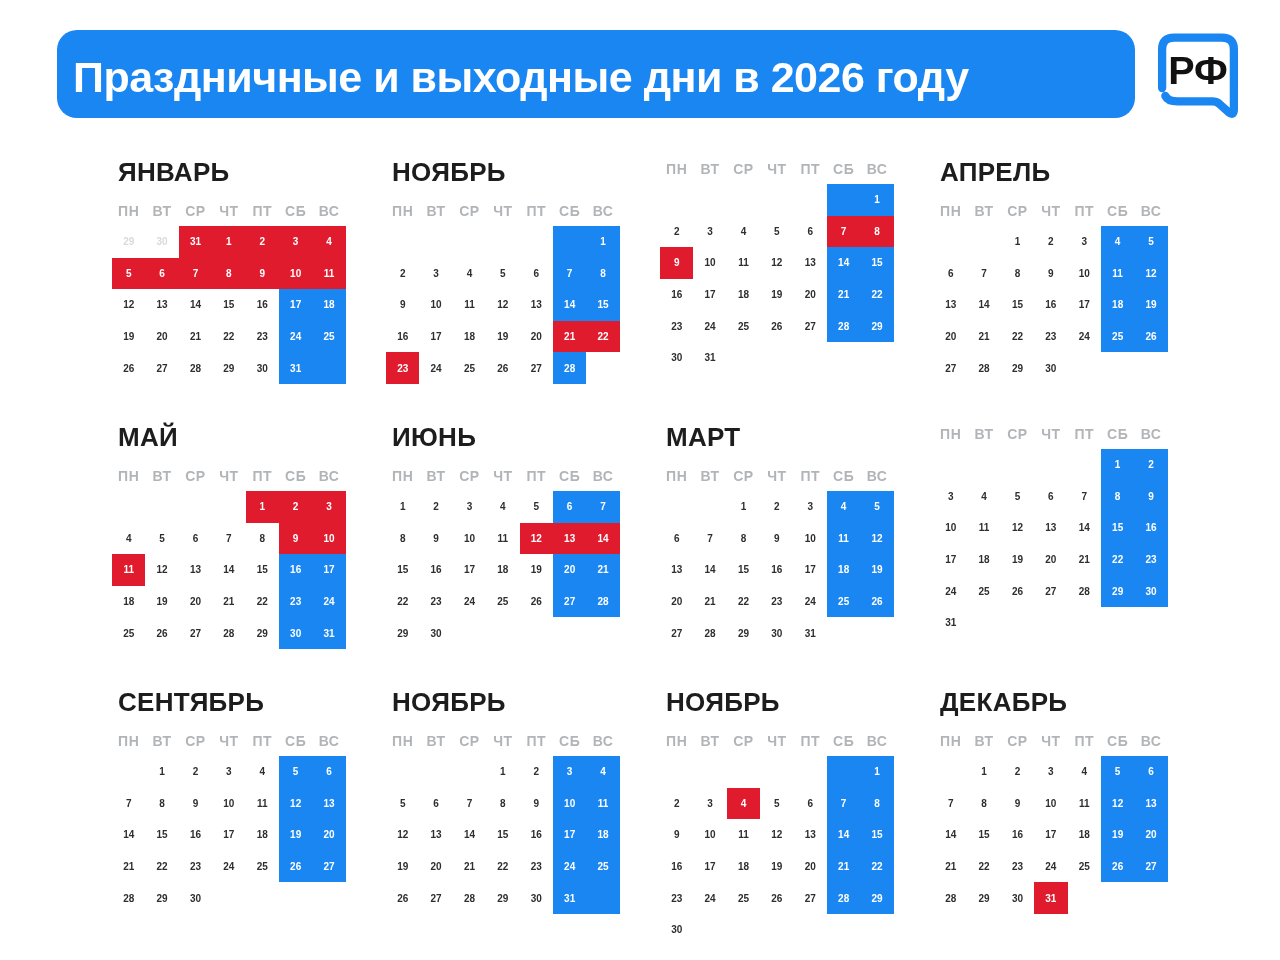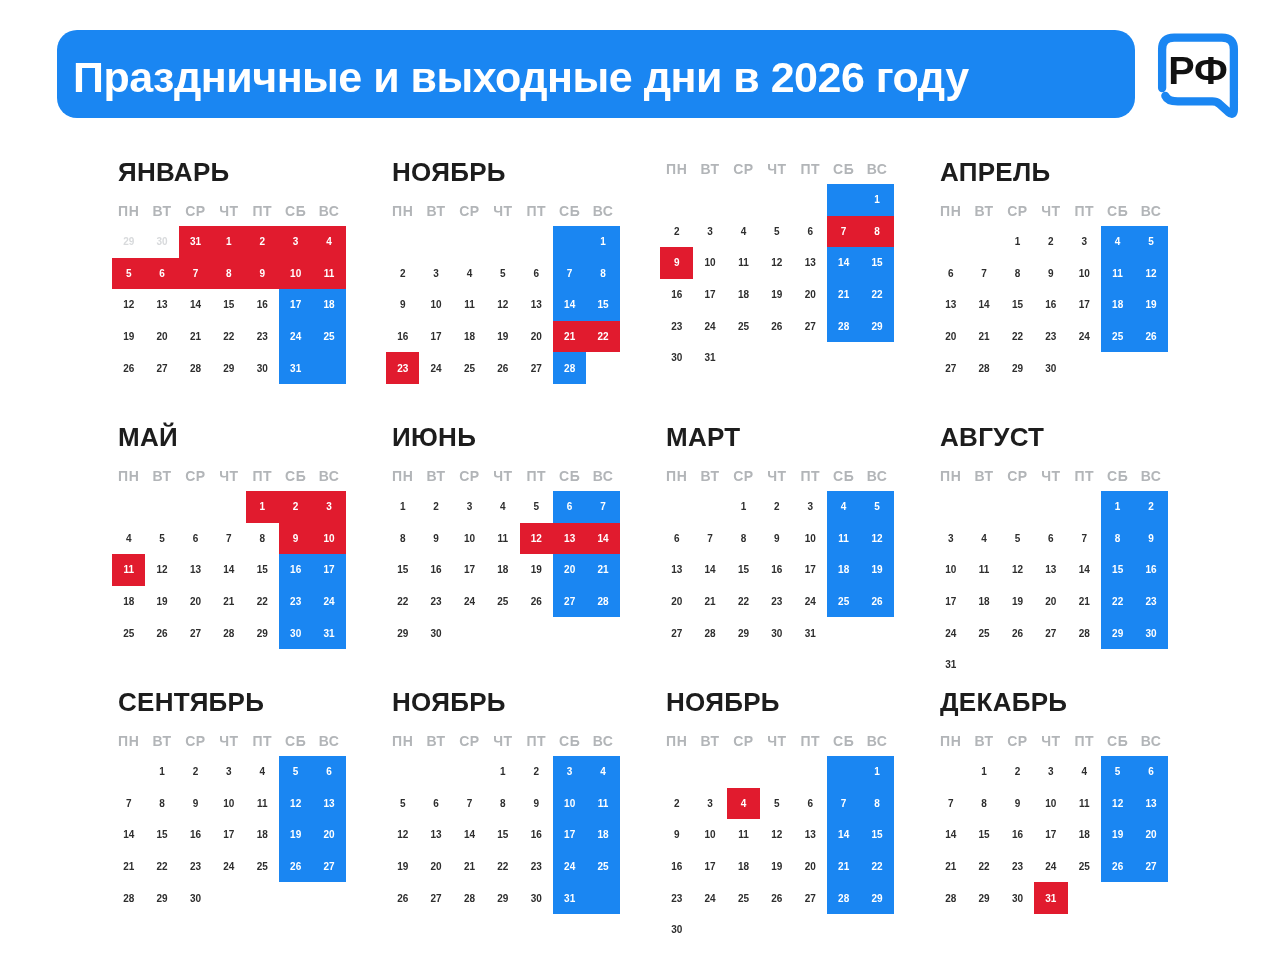--- a/index.html
+++ b/index.html
@@ -389,21 +389,20 @@
           <div class="cell weekend">25</div>
           <div class="cell weekend">26</div>
           <div class="cell">27</div>
           <div class="cell">28</div>
           <div class="cell">29</div>
           <div class="cell">30</div>
           <div class="cell">31</div>
         </div>
       </div>
       <div class="month">
-        <div class="month-title">АВГУСТ</div>
         <div class="weekdays">
           <span>ПН</span>
           <span>ВТ</span>
           <span>СР</span>
           <span>ЧТ</span>
           <span>ПТ</span>
           <span>СБ</span>
           <span>ВС</span>
         </div>
         <div class="days">

